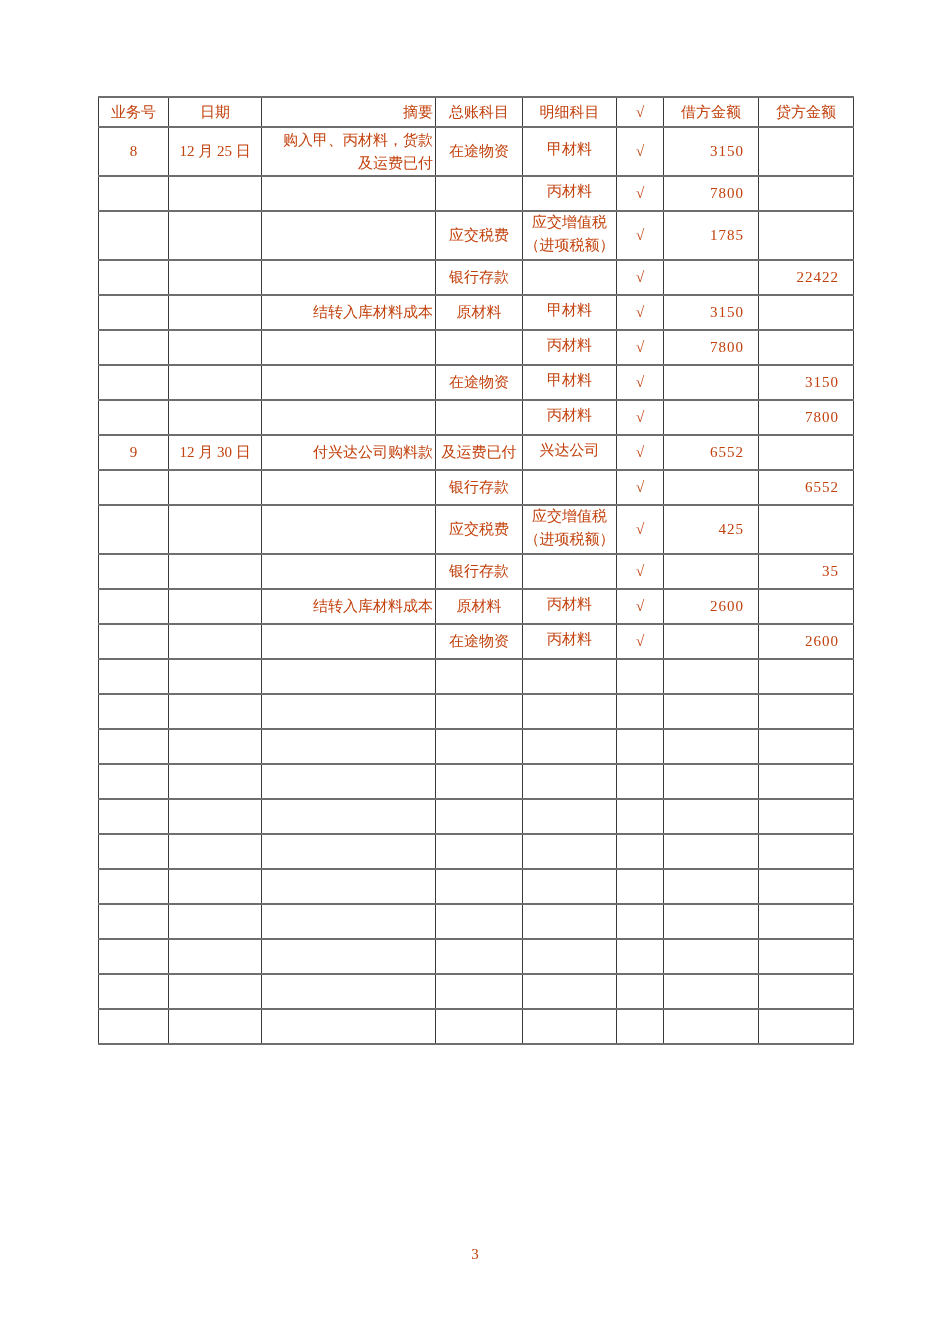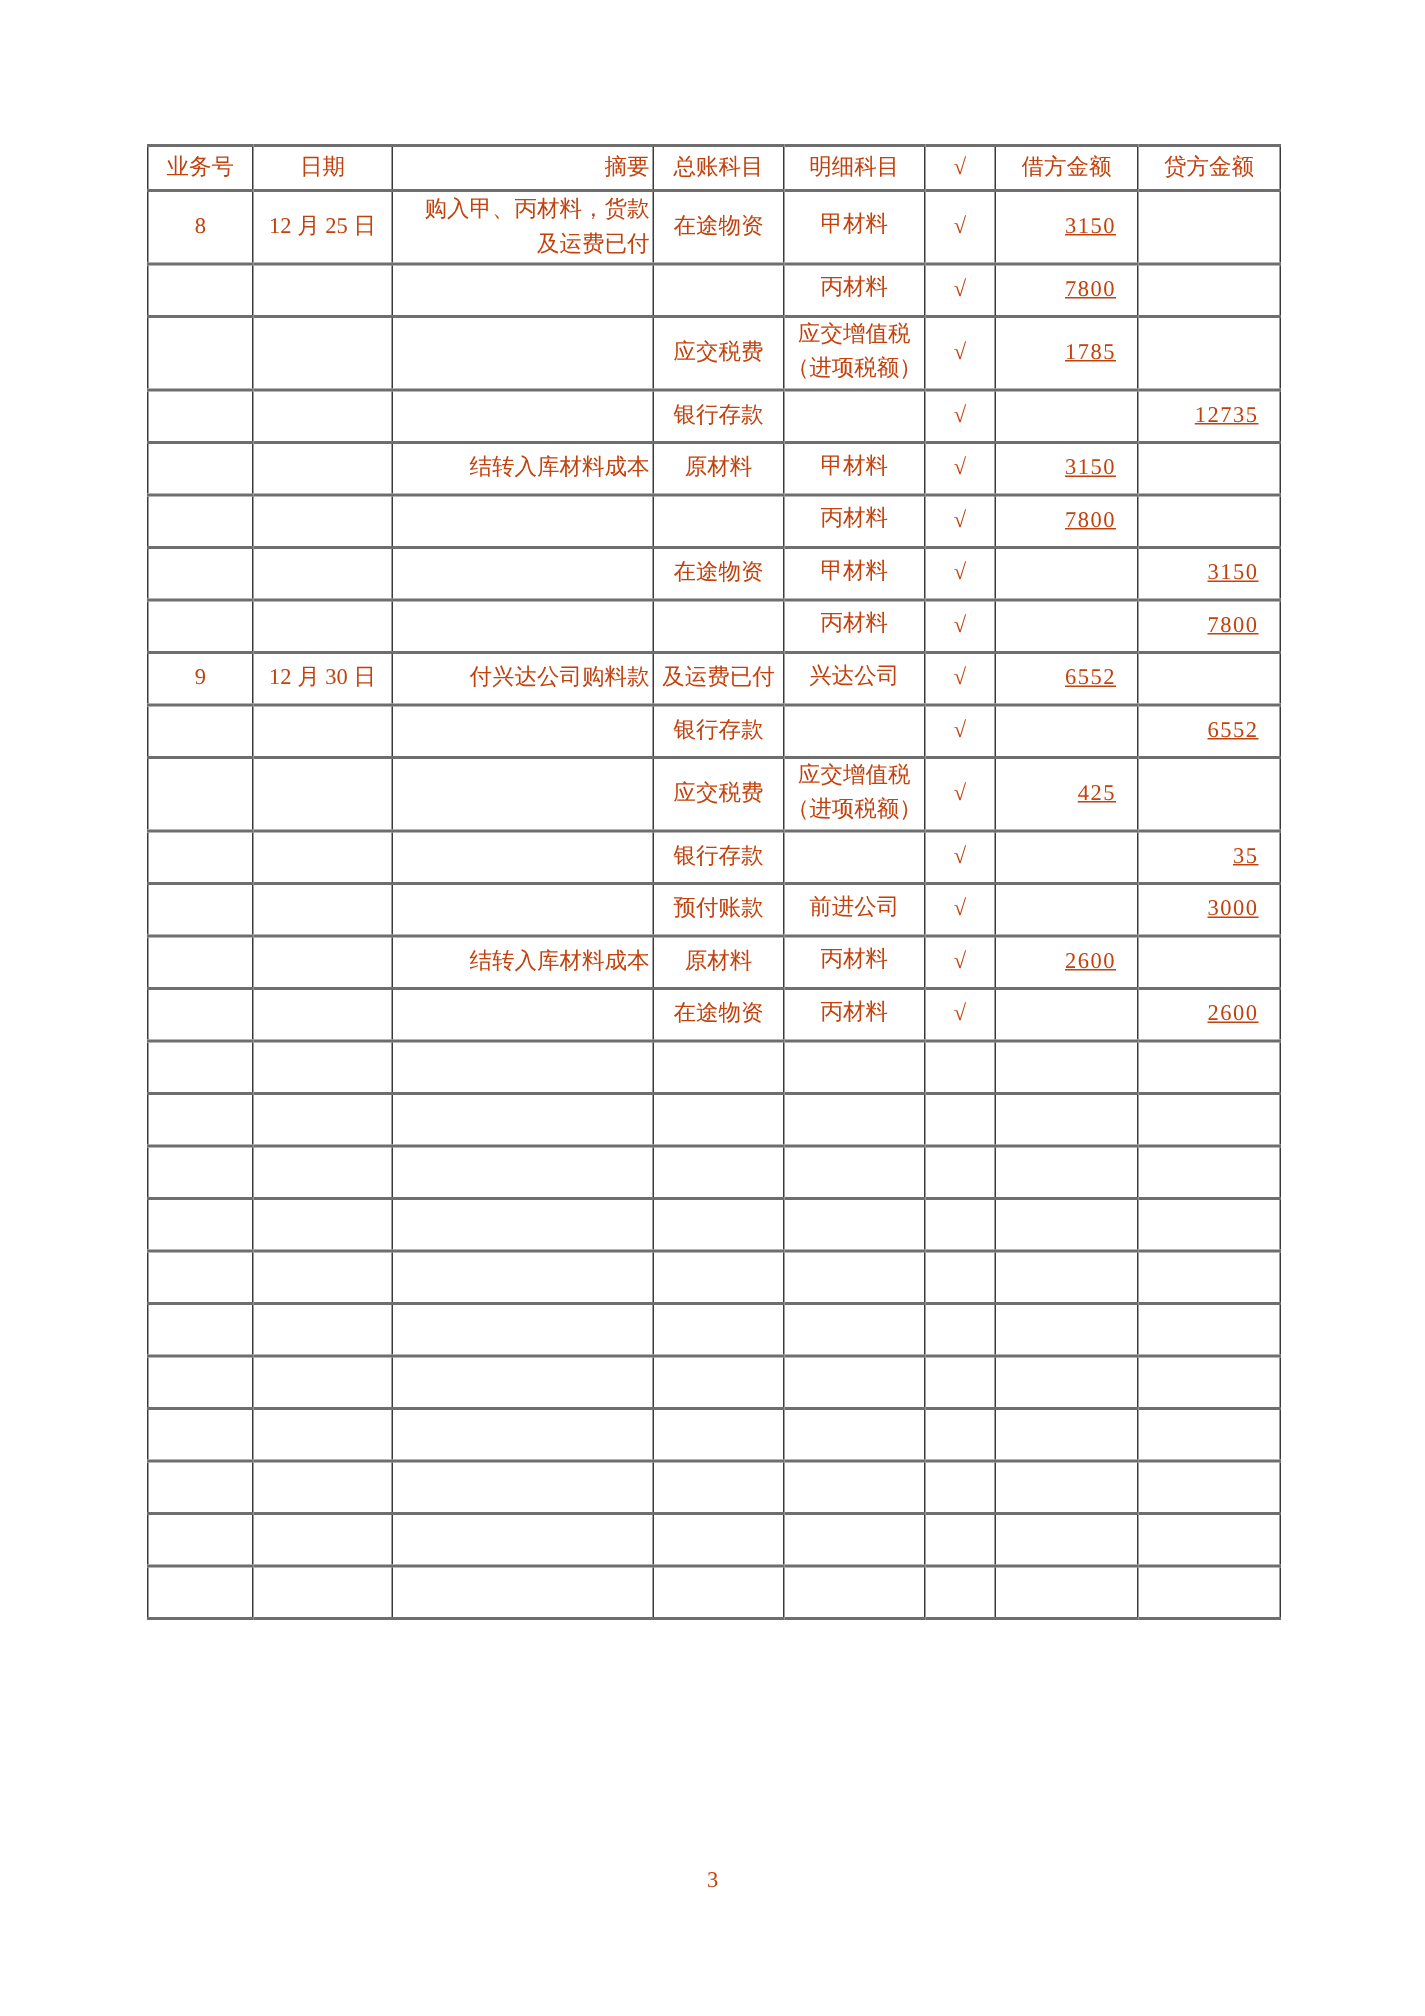--- a/index.html
+++ b/index.html
@@ -50,21 +50,20 @@
     white-space: pre-line;
   }
   .ledger td.col-detail {
     white-space: pre-line;
     font-family: Liberation Mono, monospace;
   }
   .ledger td.col-debit, .ledger td.col-credit {
     text-align: right;
     padding-right: 14px;
     letter-spacing: 1px;
-    text-decoration: underline;
   }
   .page-number {
     position: absolute;
     left: 0;
     right: 0;
     top: 1246px;
     text-align: center;
     font-size: 15px;
   }
 </style>
@@ -130,21 +129,21 @@
           <td class="col-credit"></td>
         </tr>
         <tr>
           <td class="col-no"></td>
           <td class="col-date"></td>
           <td class="col-summary"></td>
           <td class="col-account">银行存款</td>
           <td class="col-detail"></td>
           <td class="col-check">√</td>
           <td class="col-debit"></td>
-          <td class="col-credit">12735</td>
+          <td class="col-credit">22422</td>
         </tr>
         <tr>
           <td class="col-no"></td>
           <td class="col-date"></td>
           <td class="col-summary">结转入库材料成本</td>
           <td class="col-account">原材料</td>
           <td class="col-detail">甲材料</td>
           <td class="col-check">√</td>
           <td class="col-debit">3150</td>
           <td class="col-credit"></td>
@@ -216,30 +215,20 @@
           <td class="col-summary"></td>
           <td class="col-account">银行存款</td>
           <td class="col-detail"></td>
           <td class="col-check">√</td>
           <td class="col-debit"></td>
           <td class="col-credit">35</td>
         </tr>
         <tr>
           <td class="col-no"></td>
           <td class="col-date"></td>
-          <td class="col-summary"></td>
-          <td class="col-account">预付账款</td>
-          <td class="col-detail">前进公司</td>
-          <td class="col-check">√</td>
-          <td class="col-debit"></td>
-          <td class="col-credit">3000</td>
-        </tr>
-        <tr>
-          <td class="col-no"></td>
-          <td class="col-date"></td>
           <td class="col-summary">结转入库材料成本</td>
           <td class="col-account">原材料</td>
           <td class="col-detail">丙材料</td>
           <td class="col-check">√</td>
           <td class="col-debit">2600</td>
           <td class="col-credit"></td>
         </tr>
         <tr>
           <td class="col-no"></td>
           <td class="col-date"></td>

